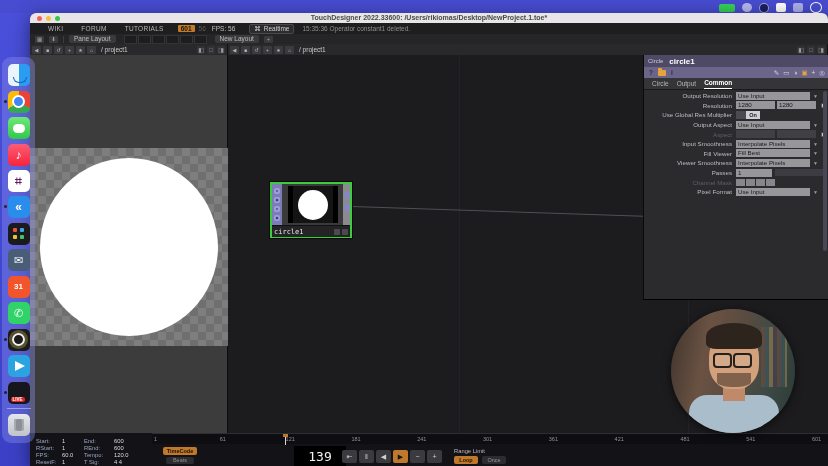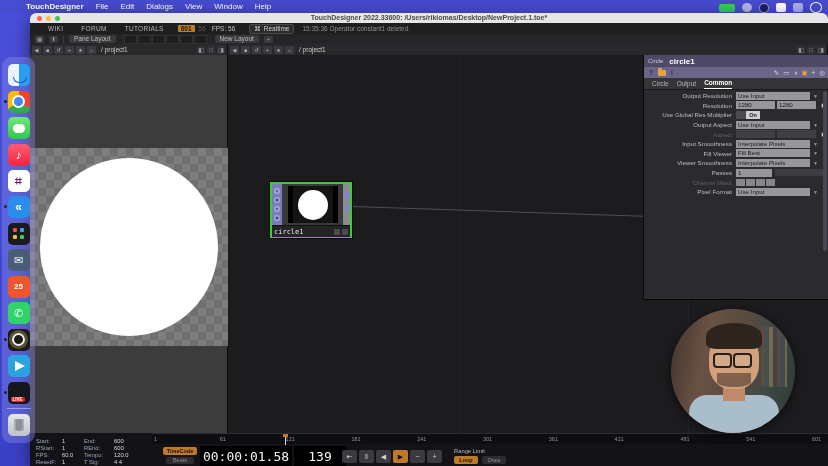--- a/index.html
+++ b/index.html
@@ -185,29 +185,20 @@
     box-shadow:inset 2px 0 0 #a6abb1,inset -2px 0 0 #a6abb1;}
   .dock-divider{width:24px;height:1px;background:rgba(255,255,255,.4);}
 </style>
 </head>
 <body>
 
 <div id="screen">
 
   <div class="abs" id="menubar">
     <div id="apple"></div>
-    <div id="menu-items">
-      <div class="mb-app">TouchDesigner</div>
-    <div class="mb-item">File</div>
-        <div class="mb-item">Edit</div>
-        <div class="mb-item">Dialogs</div>
-        <div class="mb-item">View</div>
-        <div class="mb-item">Window</div>
-        <div class="mb-item">Help</div>
-      </div>
     <div id="menu-status">
         <div class="status-ic battery-icon"></div>
         <div class="status-ic sync-icon"></div>
         <div class="status-ic display-icon"></div>
         <div class="status-ic camera-icon"></div>
         <div class="status-ic keyboard-icon"></div>
         <div class="status-ic control-center-icon"></div>
       </div>
   </div>
 
@@ -435,21 +426,20 @@
           <div class="rlabel" style="left: 265.2px;">241</div>
           <div class="rlabel" style="left: 331px;">301</div>
           <div class="rlabel" style="left: 396.8px;">361</div>
           <div class="rlabel" style="left: 462.6px;">421</div>
           <div class="rlabel" style="left: 528.4px;">481</div>
           <div class="rlabel" style="left: 594.2px;">541</div>
           <div class="rlabel" style="left: 660px;">601</div>
         </div>
       <div class="abs mode-chip" id="chip-timecode">TimeCode</div>
       <div class="abs mode-chip" id="chip-beats">Beats</div>
-      <div class="display" id="timecode-display">00:00:01.58</div>
       <div class="display" id="frame-display">139</div>
       <div class="abs" id="transport">
           <div class="tr-btn">⇤</div>
           <div class="tr-btn">‖</div>
           <div class="tr-btn">◀</div>
           <div class="tr-btn active">▶</div>
           <div class="tr-btn">−</div>
           <div class="tr-btn">+</div>
         </div>
       <div class="abs" id="range-limit-label">Range Limit</div>
@@ -490,21 +480,21 @@
         <div class="dock-dot"></div>
         <div class="dock-icon dock-vscode">«</div>
       </div>
       <div class="dock-item">
         <div class="dock-icon dock-photos-dark"></div>
       </div>
       <div class="dock-item">
         <div class="dock-icon dock-mail">✉</div>
       </div>
       <div class="dock-item">
-        <div class="dock-icon dock-calendar">25</div>
+        <div class="dock-icon dock-calendar">31</div>
       </div>
       <div class="dock-item">
         <div class="dock-icon dock-whatsapp">✆</div>
       </div>
       <div class="dock-item">
         <div class="dock-dot"></div>
         <div class="dock-icon dock-touchdesigner"></div>
       </div>
       <div class="dock-item">
         <div class="dock-icon dock-telegram"></div>

